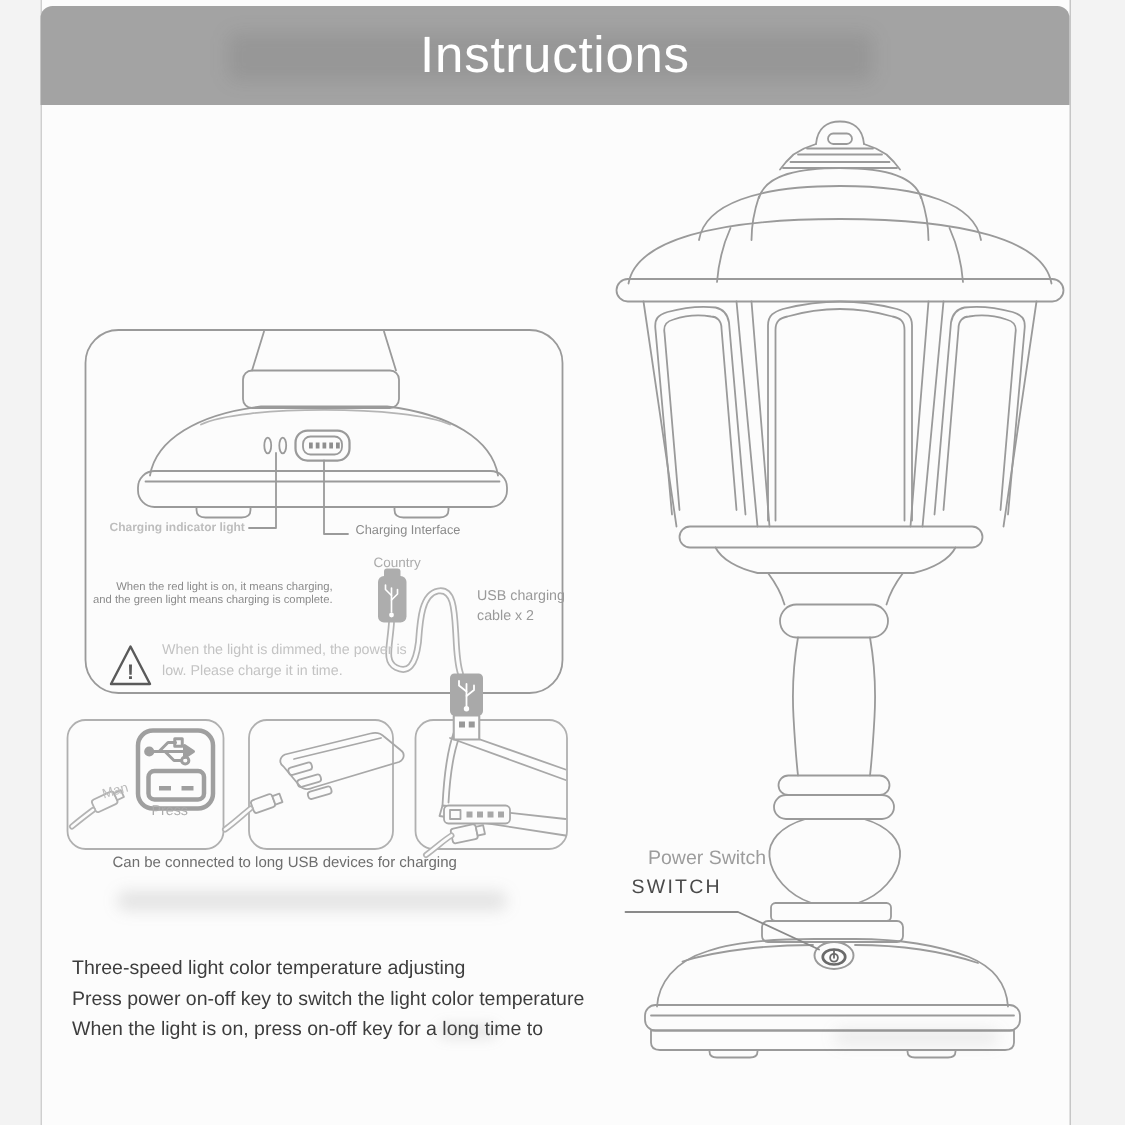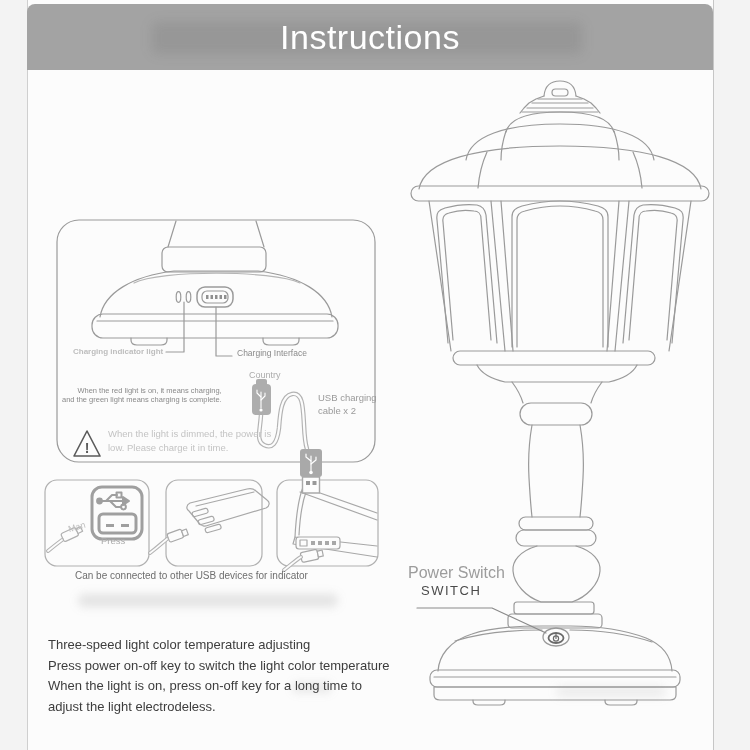--- a/index.html
+++ b/index.html
@@ -15,21 +15,21 @@
   .note-status{left:62px;top:386px;font-size:7.5px;line-height:9px;color:#8a8a8a;text-align:right;}
   .note-lowpower{left:108px;top:427px;font-size:9.5px;line-height:14px;color:#c3c3c3;}
   .lbl-indicator{left:73px;top:347px;font-size:8px;color:#bdbdbd;font-weight:bold;}
   .lbl-interface{left:237px;top:348px;font-size:8.5px;color:#8a8a8a;}
   .lbl-country{left:249px;top:370px;font-size:9px;color:#ababab;}
   .lbl-cable{left:318px;top:391px;font-size:9.5px;line-height:13px;color:#9a9a9a;}
   .lbl-man{left:68px;top:522px;font-size:9px;color:#bdbdbd;transform:rotate(-16deg);}
   .lbl-socket{left:101px;top:535px;font-size:9.5px;line-height:11px;color:#ababab;
               width:30px;word-break:break-all;}
   .caption{left:75px;top:570px;font-size:10px;color:#6e6e6e;}
-  .lbl-powerswitch{left:408px;top:564px;font-size:16px;color:#9c9c9c;text-align:center;}
+  .lbl-powerswitch{left:432px;top:564px;font-size:13px;color:#9c9c9c;text-align:center;}
   .lbl-switch{left:421px;top:583px;font-size:13px;letter-spacing:1.5px;color:#4a4a4a;}
   .body-text{position:absolute;left:48px;top:635px;font-size:13px;line-height:20.6px;color:#3d3d3d;}
   .body-text div{white-space:nowrap;}
   svg{position:absolute;left:0;top:0;}
   text.warn{font-size:14px;font-weight:bold;fill:#5a5a5a;text-anchor:middle;}
 </style>
 </head>
 <body>
 
 <div id="screen">
@@ -223,28 +223,27 @@
   <div class="lbl note-status">When the red light is on, it means charging,
 and the green light means charging is complete.</div>
   <div class="lbl lbl-country">Country</div>
   <div class="lbl lbl-cable">USB charging
 cable x 2</div>
   <div class="lbl note-lowpower">When the light is dimmed, the power is
 low. Please charge it in time.</div>
 
   <div class="lbl lbl-man">Man</div>
   <div class="lbl lbl-socket">Press</div>
-  <div class="lbl caption">Can be connected to other USB devices for indicator</div>
+  <div class="lbl caption">Can be connected to long USB devices for charging</div>
 
   <div class="lbl lbl-powerswitch">Power Switch</div>
   <div class="lbl lbl-switch">SWITCH</div>
 
   <div class="body-text">
     <div>Three-speed light color temperature adjusting</div>
     <div>Press power on-off key to switch the light color temperature</div>
     <div>When the light is on, press on-off key for a long time to</div>
-    <div>adjust the light electrodeless.</div>
   </div>
 
   <div class="smudge" style="left:78px;top:594px;width:260px;height:13px;background:rgba(100,100,100,0.16);filter:blur(5px);"></div>
   <div class="smudge" style="left:292px;top:682px;width:40px;height:11px;background:rgba(120,120,120,0.14);filter:blur(4px);"></div>
   <div class="smudge" style="left:556px;top:686px;width:110px;height:11px;background:rgba(120,120,120,0.12);filter:blur(5px);"></div>
 </div>
 
 </body></html>

